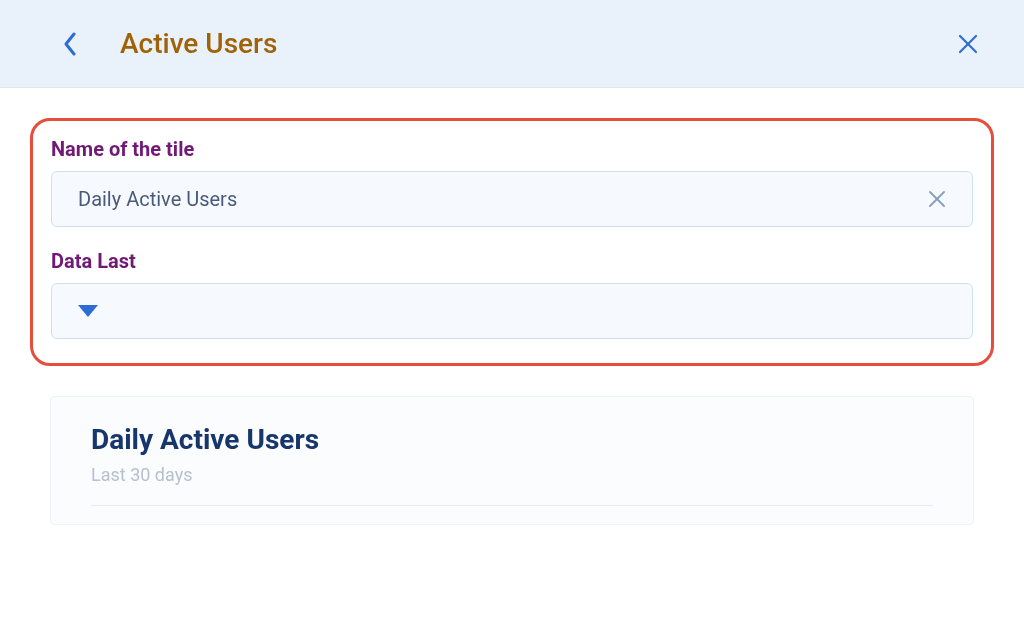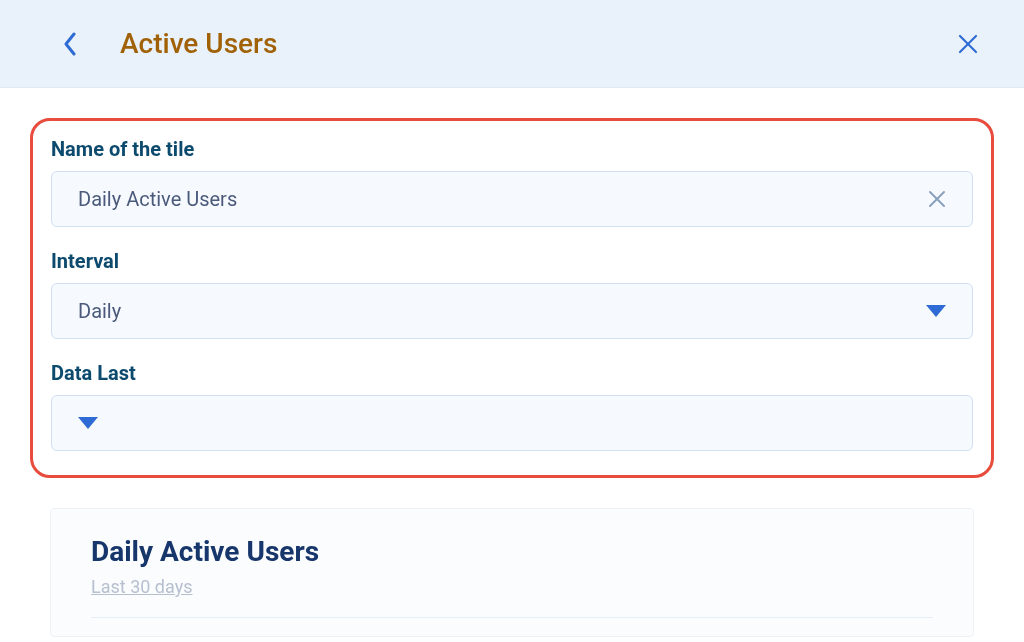--- a/index.html
+++ b/index.html
@@ -26,21 +26,21 @@
   }
   .content { padding: 30px 30px 0 30px; }
   .highlight-box {
     border: 3px solid #e74c3c;
     border-radius: 20px;
     padding: 16px 18px 24px 18px;
   }
   .field-group { margin-bottom: 22px; }
   .field-group:last-child { margin-bottom: 0; }
   .field-label {
-    font-size: 20px; font-weight: 700; color:#0c4a6e; margin-bottom:10px; display:block;
+    font-size: 20px; font-weight: 700; color:#701a75; margin-bottom:10px; display:block;
   }
   .input-wrap, .select-wrap {
     position: relative;
     width: 100%;
     border: 1px solid #cfe0f1;
     background: #f6faff;
     border-radius: 6px;
     height: 56px;
     display:flex; align-items:center;
     padding: 0 26px;
@@ -58,21 +58,21 @@
     margin: 30px 20px 0 20px;
     background:#fbfcfe;
     border:1px solid #eef2f7;
     border-radius:4px;
     padding: 26px 40px 18px 40px;
   }
   .preview-title {
     font-size: 28px; font-weight:700; color:#17366b; margin-bottom:8px;
   }
   .preview-sub {
-    font-size: 18px; color:#b6c0cf; font-weight:400;text-decoration:underline;
+    font-size: 18px; color:#b6c0cf; font-weight:400;
   }
   .preview-divider {
     height:1px; background:#e7edf4; margin-top:20px;
   }
   svg { display:block; }
 </style>
 </head>
 <body>
 
 <div class="header">
@@ -99,31 +99,20 @@
         <span class="input-value">Daily Active Users</span>
         <span class="input-clear">
           <svg width="18" height="18" viewBox="0 0 18 18" fill="none" stroke="currentColor" stroke-width="2" stroke-linecap="round">
               <line x1="2" y1="2" x2="16" y2="16"></line>
               <line x1="16" y1="2" x2="2" y2="16"></line>
             </svg>
         </span>
       </div>
     </div>
 
-    <div class="field-group">
-      <label class="field-label">Interval</label>
-      <div class="select-wrap">
-        <span class="input-value">Daily</span>
-        <span class="select-caret">
-          <svg width="20" height="12" viewBox="0 0 20 12" fill="currentColor">
-              <polygon points="0,0 20,0 10,12"></polygon>
-            </svg>
-        </span>
-      </div>
-    </div>
 
     <div class="field-group">
       <label class="field-label">Data Last</label>
       <div class="select-wrap">
         <span class="select-caret">
           <svg width="20" height="12" viewBox="0 0 20 12" fill="currentColor">
               <polygon points="0,0 20,0 10,12"></polygon>
             </svg>
         </span>
       </div>

